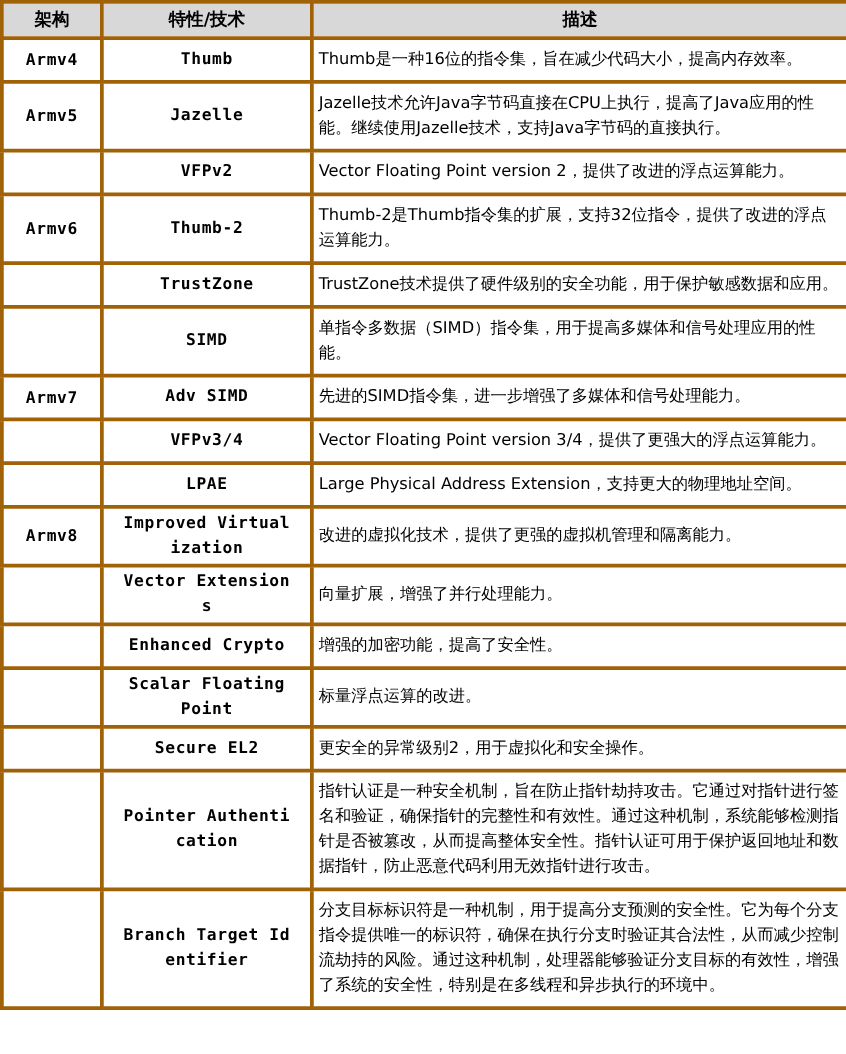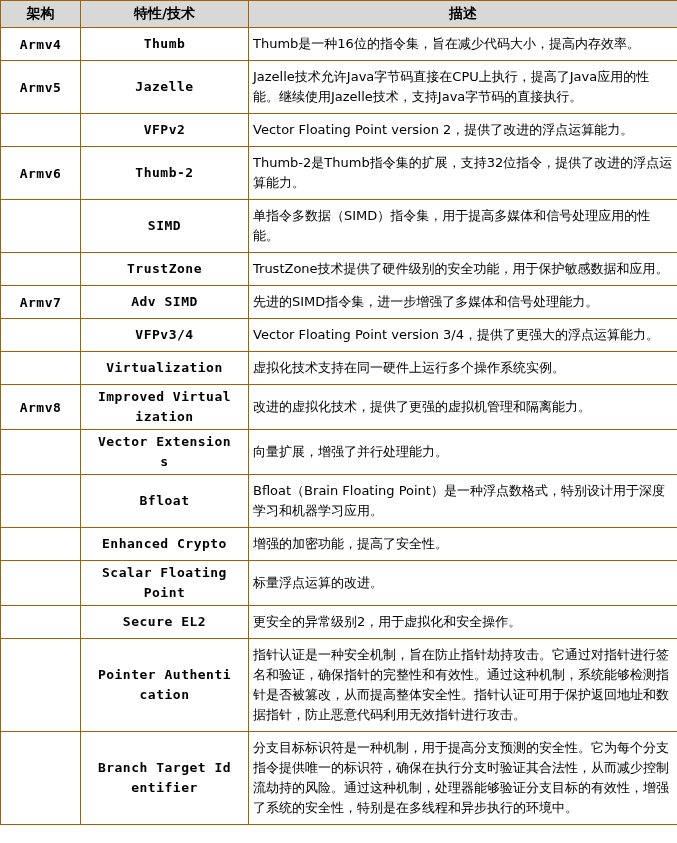--- a/index.html
+++ b/index.html
@@ -9,21 +9,21 @@
     width: 677px;
   }
   .arm-table {
     width: 677px;
     border-collapse: collapse;
     table-layout: fixed;
     font-family: "DejaVu Sans", "Liberation Sans", sans-serif;
     color: #000000;
   }
   .arm-table th, .arm-table td {
-    border: 1px solid #a16207;
+    border: 3px solid #a16207;
     vertical-align: middle;
     overflow: hidden;
   }
   .arm-table th {
     background: #d8d8d8;
     font-size: 14px;
     font-weight: bold;
     height: 24px;
     text-align: center;
     padding: 1px 2px;
@@ -91,57 +91,52 @@
         <td class="feature-cell">VFPv2</td>
         <td class="desc-cell">Vector Floating Point version 2，提供了改进的浮点运算能力。</td>
       </tr>
       <tr>
         <td class="arch-cell">Armv6</td>
         <td class="feature-cell">Thumb-2</td>
         <td class="desc-cell">Thumb-2是Thumb指令集的扩展，支持32位指令，提供了改进的浮点运算能力。</td>
       </tr>
       <tr>
         <td class="arch-cell"></td>
-        <td class="feature-cell">SIMD</td>
-        <td class="desc-cell">单指令多数据（SIMD）指令集，用于提高多媒体和信号处理应用的性能。</td>
+        <td class="feature-cell">TrustZone</td>
+        <td class="desc-cell">TrustZone技术提供了硬件级别的安全功能，用于保护敏感数据和应用。</td>
       </tr>
       <tr>
         <td class="arch-cell"></td>
-        <td class="feature-cell">TrustZone</td>
-        <td class="desc-cell">TrustZone技术提供了硬件级别的安全功能，用于保护敏感数据和应用。</td>
+        <td class="feature-cell">SIMD</td>
+        <td class="desc-cell">单指令多数据（SIMD）指令集，用于提高多媒体和信号处理应用的性能。</td>
       </tr>
       <tr>
         <td class="arch-cell">Armv7</td>
         <td class="feature-cell">Adv SIMD</td>
         <td class="desc-cell">先进的SIMD指令集，进一步增强了多媒体和信号处理能力。</td>
       </tr>
       <tr>
         <td class="arch-cell"></td>
         <td class="feature-cell">VFPv3/4</td>
         <td class="desc-cell">Vector Floating Point version 3/4，提供了更强大的浮点运算能力。</td>
       </tr>
       <tr>
         <td class="arch-cell"></td>
-        <td class="feature-cell">Virtualization</td>
-        <td class="desc-cell">虚拟化技术支持在同一硬件上运行多个操作系统实例。</td>
+        <td class="feature-cell">LPAE</td>
+        <td class="desc-cell">Large Physical Address Extension，支持更大的物理地址空间。</td>
       </tr>
       <tr>
         <td class="arch-cell">Armv8</td>
         <td class="feature-cell">Improved Virtualization</td>
         <td class="desc-cell">改进的虚拟化技术，提供了更强的虚拟机管理和隔离能力。</td>
       </tr>
       <tr>
         <td class="arch-cell"></td>
         <td class="feature-cell">Vector Extensions</td>
         <td class="desc-cell">向量扩展，增强了并行处理能力。</td>
-      </tr>
-      <tr>
-        <td class="arch-cell"></td>
-        <td class="feature-cell">Bfloat</td>
-        <td class="desc-cell">Bfloat（Brain Floating Point）是一种浮点数格式，特别设计用于深度学习和机器学习应用。</td>
       </tr>
       <tr>
         <td class="arch-cell"></td>
         <td class="feature-cell">Enhanced Crypto</td>
         <td class="desc-cell">增强的加密功能，提高了安全性。</td>
       </tr>
       <tr>
         <td class="arch-cell"></td>
         <td class="feature-cell">Scalar Floating Point</td>
         <td class="desc-cell">标量浮点运算的改进。</td>

